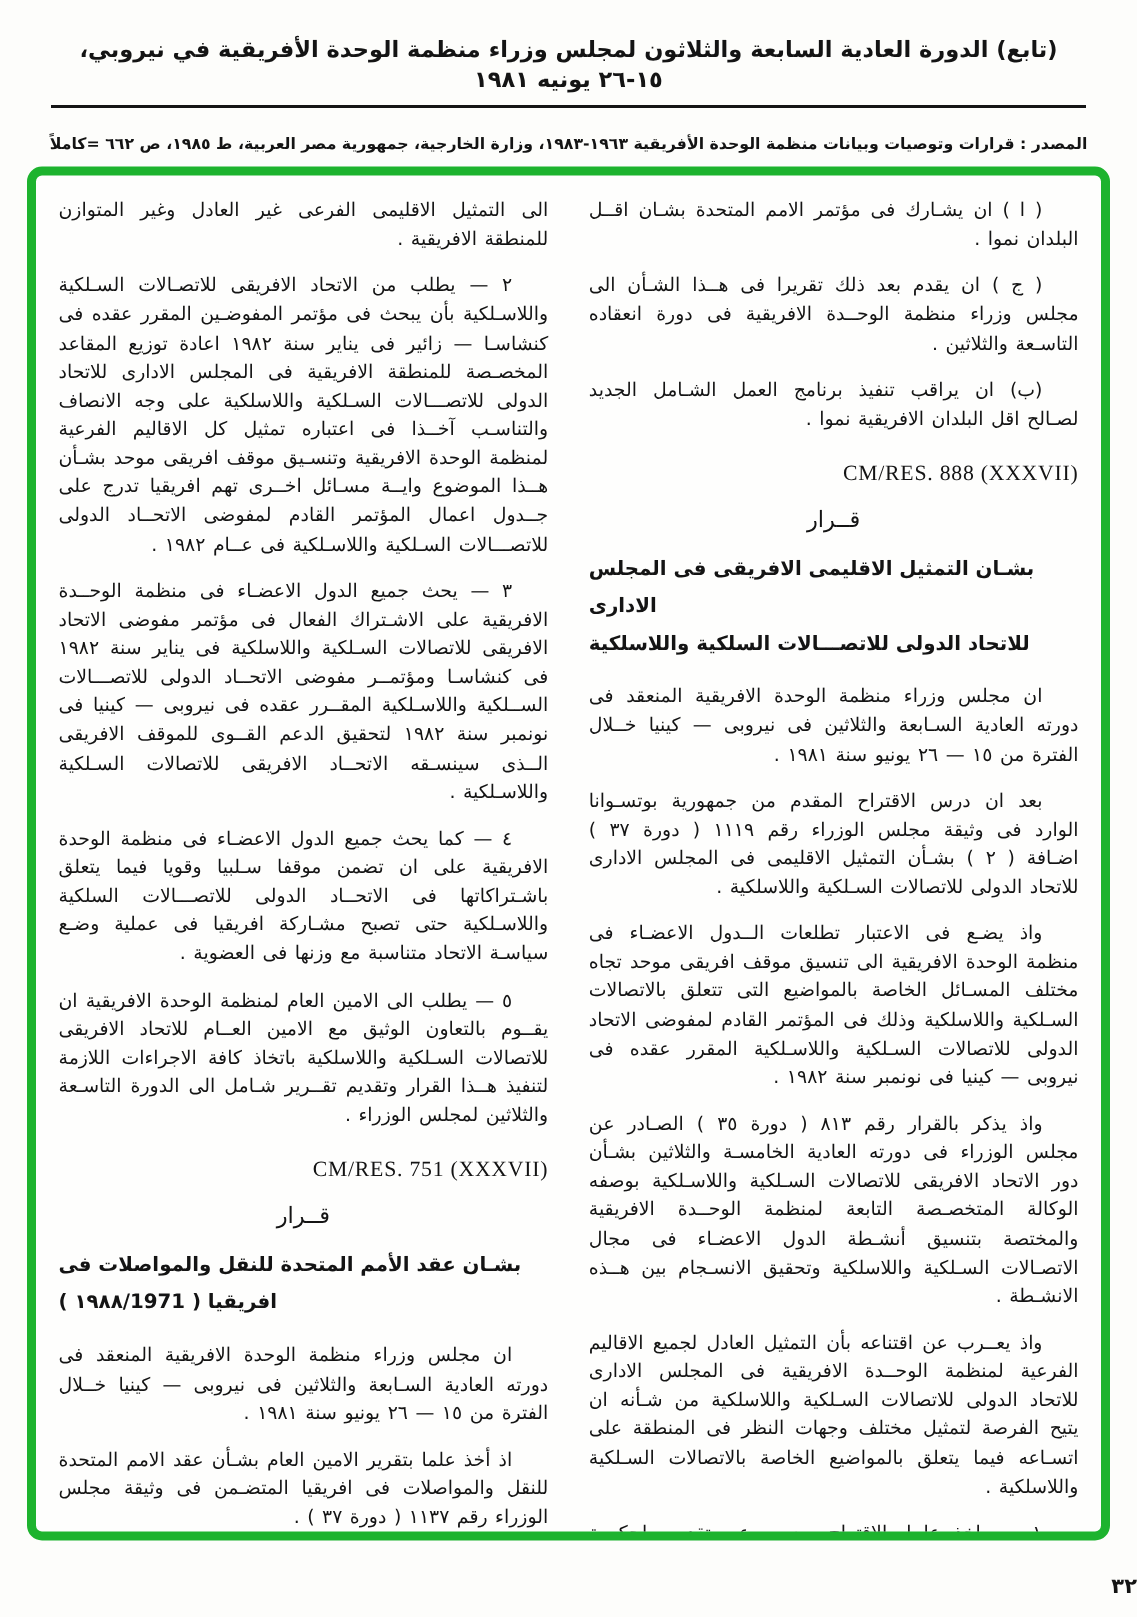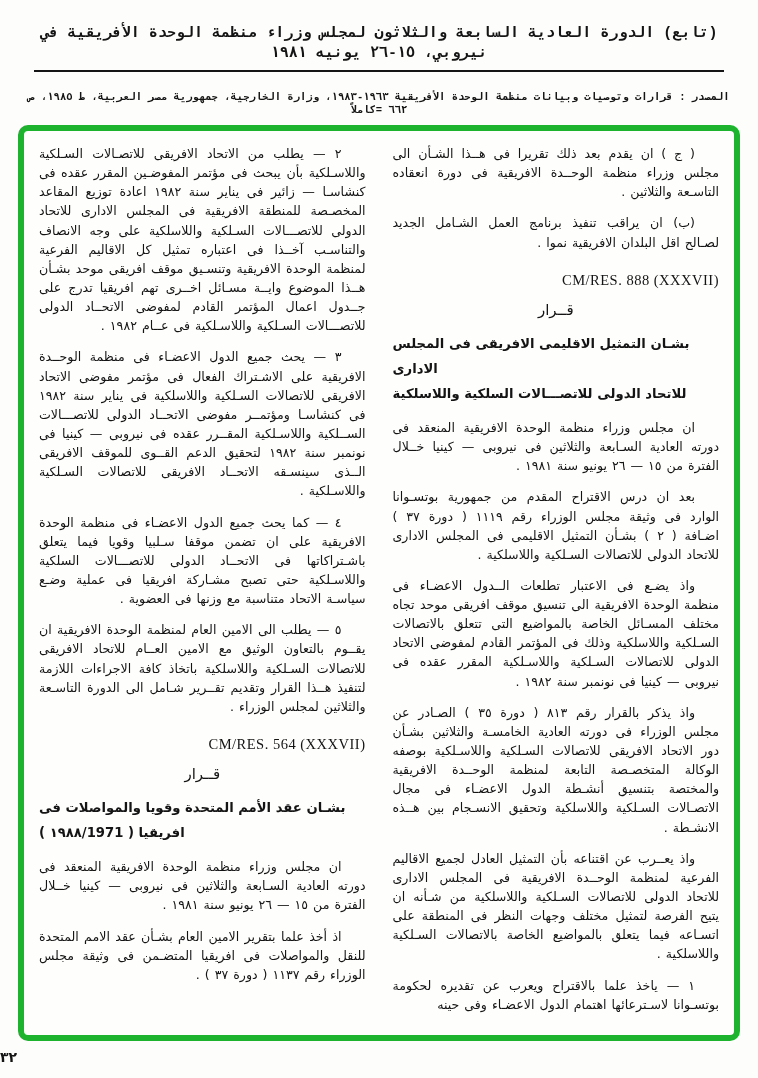--- a/index.html
+++ b/index.html
@@ -7,21 +7,21 @@
   body {
     width: 758px; height: 1078px;
     background: #fdfdfb;
     font-family: "DejaVu Sans", sans-serif;
     color: #141414;
     overflow: hidden;
   }
   .page { width: 758px; height: 1078px; position: relative; }
 
   
-  .header { padding-top: 24px; text-align: center; direction: rtl; font-family: Liberation Mono, monospace; }
+  .header { padding-top: 24px; text-align: center; direction: rtl; }
   .header-title {
     font-size: 15px; font-weight: bold; letter-spacing: 0;
     padding: 0 30px; line-height: 1.3;
   }
   .header-rule {
     border: none; border-top: 2.5px solid #151515;
     margin: 7px 34px 4px 34px;
   }
   .header-source {
     font-size: 10.5px; font-weight: bold; padding: 0 20px;
@@ -63,67 +63,69 @@
     margin: 12px 0 12px 0; letter-spacing: 1px;
   }
   .res-subject {
     text-align: left; font-weight: bold; font-size: 13.2px;
     line-height: 1.9; margin: 0 0 12px 0;
   }
 
   
   .footer {
     position: absolute; bottom: 12px; left: 0; right: 0;
-    text-align: left;
+    text-align: right;
   }
   .page-number { font-size: 14px; font-weight: bold; }
 </style>
 </head>
 <body>
 
 <div class="page">
 
   <div class="header">
     <div class="header-title">(تابع) الدورة العادية السابعة والثلاثون لمجلس وزراء منظمة الوحدة الأفريقية في نيروبي، ١٥-٢٦ يونيه ١٩٨١</div>
     <hr class="header-rule">
     <div class="header-source">المصدر : قرارات وتوصيات وبيانات منظمة الوحدة الأفريقية ١٩٦٣-١٩٨٣، وزارة الخارجية، جمهورية مصر العربية، ط ١٩٨٥، ص ٦٦٢ =كاملاً</div>
   </div>
 
   <div class="frame">
     <div class="columns">
 
       <div class="col">
+        <p class="para">( ا ) ان يشـارك فى مؤتمر الامم المتحدة بشـان اقــل البلدان نموا .</p>
         <p class="para">( ج ) ان يقدم بعد ذلك تقريرا فى هــذا الشـأن الى مجلس وزراء منظمة الوحــدة الافريقية فى دورة انعقاده التاسـعة والثلاثين .</p>
         <p class="para">(ب) ان يراقب تنفيذ برنامج العمل الشـامل الجديد لصـالح اقل البلدان الافريقية نموا .</p>
 
         <div class="res-code">CM/RES. 888 (XXXVII)</div>
         <div class="res-title">قــرار</div>
         <div class="res-subject">
           <div>بشـان التمثيل الاقليمى الافريقى فى المجلس الادارى</div>
           <div>للاتحاد الدولى للاتصـــالات السلكية واللاسلكية</div>
         </div>
 
         <p class="para">ان مجلس وزراء منظمة الوحدة الافريقية المنعقد فى دورته العادية السـابعة والثلاثين فى نيروبى — كينيا خــلال الفترة من ١٥ — ٢٦ يونيو سنة ١٩٨١ .</p>
         <p class="para">بعد ان درس الاقتراح المقدم من جمهورية بوتسـوانا الوارد فى وثيقة مجلس الوزراء رقم ١١١٩ ( دورة ٣٧ ) اضـافة ( ٢ ) بشـأن التمثيل الاقليمى فى المجلس الادارى للاتحاد الدولى للاتصالات السـلكية واللاسلكية .</p>
         <p class="para">واذ يضـع فى الاعتبار تطلعات الــدول الاعضـاء فى منظمة الوحدة الافريقية الى تنسيق موقف افريقى موحد تجاه مختلف المسـائل الخاصة بالمواضيع التى تتعلق بالاتصالات السـلكية واللاسلكية وذلك فى المؤتمر القادم لمفوضى الاتحاد الدولى للاتصالات السـلكية واللاسـلكية المقرر عقده فى نيروبى — كينيا فى نونمبر سنة ١٩٨٢ .</p>
         <p class="para">واذ يذكر بالقرار رقم ٨١٣ ( دورة ٣٥ ) الصـادر عن مجلس الوزراء فى دورته العادية الخامسـة والثلاثين بشـأن دور الاتحاد الافريقى للاتصالات السـلكية واللاسـلكية بوصفه الوكالة المتخصـصة التابعة لمنظمة الوحــدة الافريقية والمختصة بتنسيق أنشـطة الدول الاعضـاء فى مجال الاتصـالات السـلكية واللاسلكية وتحقيق الانسـجام بين هــذه الانشـطة .</p>
         <p class="para">واذ يعــرب عن اقتناعه بأن التمثيل العادل لجميع الاقاليم الفرعية لمنظمة الوحــدة الافريقية فى المجلس الادارى للاتحاد الدولى للاتصالات السـلكية واللاسلكية من شـأنه ان يتيح الفرصة لتمثيل مختلف وجهات النظر فى المنطقة على اتسـاعه فيما يتعلق بالمواضيع الخاصة بالاتصالات السـلكية واللاسلكية .</p>
         <p class="para">١ — ياخذ علما بالاقتراح ويعرب عن تقديره لحكومة بوتسـوانا لاسـترعائها اهتمام الدول الاعضـاء وفى حينه</p>
       </div>
 
       <div class="col">
+        <p class="para no-indent">الى التمثيل الاقليمى الفرعى غير العادل وغير المتوازن للمنطقة الافريقية .</p>
         <p class="para">٢ — يطلب من الاتحاد الافريقى للاتصـالات السـلكية واللاسـلكية بأن يبحث فى مؤتمر المفوضـين المقرر عقده فى كنشاسـا — زائير فى يناير سنة ١٩٨٢ اعادة توزيع المقاعد المخصـصة للمنطقة الافريقية فى المجلس الادارى للاتحاد الدولى للاتصـــالات السـلكية واللاسلكية على وجه الانصاف والتناسـب آخــذا فى اعتباره تمثيل كل الاقاليم الفرعية لمنظمة الوحدة الافريقية وتنسـيق موقف افريقى موحد بشـأن هــذا الموضوع وايــة مسـائل اخــرى تهم افريقيا تدرج على جــدول اعمال المؤتمر القادم لمفوضى الاتحــاد الدولى للاتصـــالات السـلكية واللاسـلكية فى عــام ١٩٨٢ .</p>
         <p class="para">٣ — يحث جميع الدول الاعضـاء فى منظمة الوحــدة الافريقية على الاشـتراك الفعال فى مؤتمر مفوضى الاتحاد الافريقى للاتصالات السـلكية واللاسلكية فى يناير سنة ١٩٨٢ فى كنشاسـا ومؤتمــر مفوضى الاتحــاد الدولى للاتصـــالات الســلكية واللاسـلكية المقــرر عقده فى نيروبى — كينيا فى نونمبر سنة ١٩٨٢ لتحقيق الدعم القــوى للموقف الافريقى الــذى سينسـقه الاتحــاد الافريقى للاتصالات السـلكية واللاسـلكية .</p>
         <p class="para">٤ — كما يحث جميع الدول الاعضـاء فى منظمة الوحدة الافريقية على ان تضمن موقفا سـلبيا وقويا فيما يتعلق باشـتراكاتها فى الاتحــاد الدولى للاتصـــالات السلكية واللاسـلكية حتى تصبح مشـاركة افريقيا فى عملية وضـع سياسـة الاتحاد متناسبة مع وزنها فى العضوية .</p>
         <p class="para">٥ — يطلب الى الامين العام لمنظمة الوحدة الافريقية ان يقــوم بالتعاون الوثيق مع الامين العــام للاتحاد الافريقى للاتصالات السـلكية واللاسلكية باتخاذ كافة الاجراءات اللازمة لتنفيذ هــذا القرار وتقديم تقــرير شـامل الى الدورة التاسـعة والثلاثين لمجلس الوزراء .</p>
 
-        <div class="res-code">CM/RES. 564 (XXXVII)</div>
+        <div class="res-code">CM/RES. 751 (XXXVII)</div>
         <div class="res-title">قــرار</div>
         <div class="res-subject">
-          <div>بشـان عقد الأمم المتحدة وقويا والمواصلات فى</div>
+          <div>بشـان عقد الأمم المتحدة للنقل والمواصلات فى</div>
           <div>افريقيا ( ١٩٨٨/1971 )</div>
         </div>
 
         <p class="para">ان مجلس وزراء منظمة الوحدة الافريقية المنعقد فى دورته العادية السـابعة والثلاثين فى نيروبى — كينيا خــلال الفترة من ١٥ — ٢٦ يونيو سنة ١٩٨١ .</p>
         <p class="para">اذ أخذ علما بتقرير الامين العام بشـأن عقد الامم المتحدة للنقل والمواصلات فى افريقيا المتضـمن فى وثيقة مجلس الوزراء رقم ١١٣٧ ( دورة ٣٧ ) .</p>
       </div>
 
     </div>
   </div>
 

